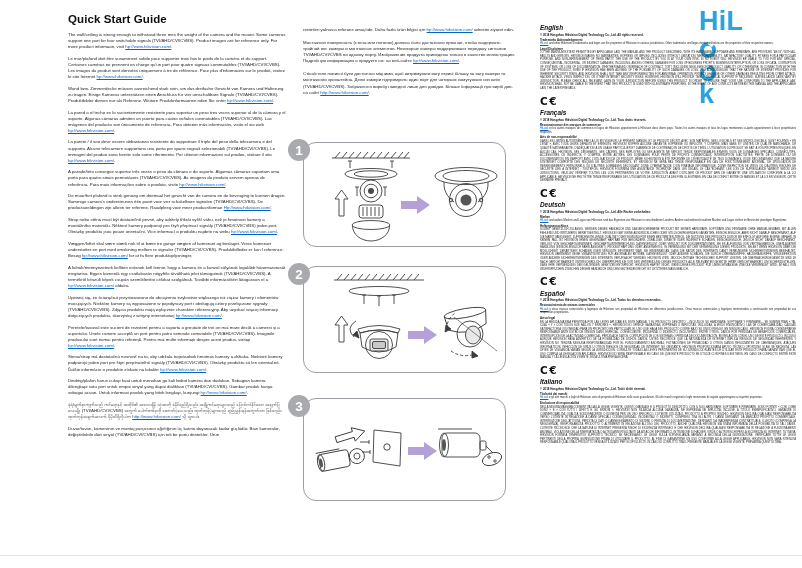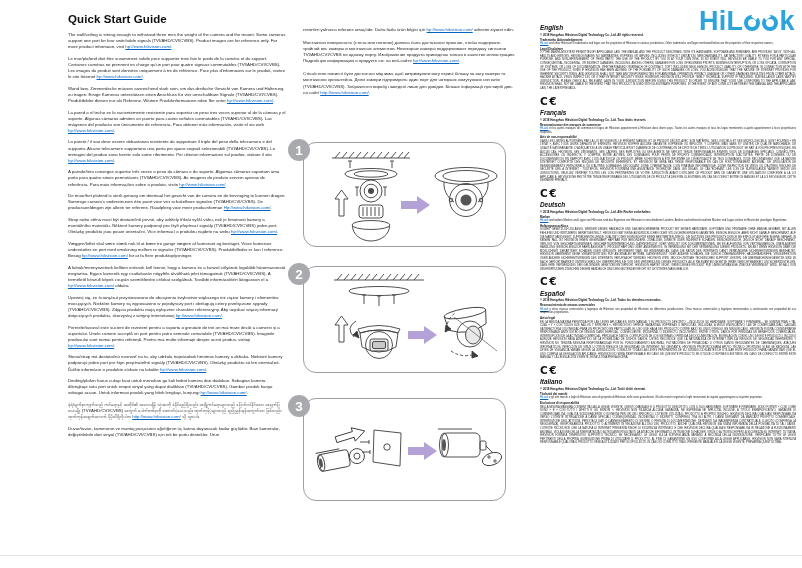--- a/index.html
+++ b/index.html
@@ -21,21 +21,21 @@
   .panel-1{top:142px;height:103px;}
   .panel-2{top:266px;height:105px;}
   .panel-3{top:398px;height:101px;}
   .badge{position:absolute;left:-16px;top:-4px;width:22px;height:22px;border-radius:50%;
          background:#a8aaad;color:#fff;font-weight:bold;font-size:13.5px;
          display:flex;align-items:center;justify-content:center;z-index:2;}
   .panel svg{position:absolute;left:0;top:0;width:100%;height:100%;}
 
   
   .logo{position:absolute;left:699px;top:8px;display:flex;align-items:flex-start;
-        color:#2BA3DC;font-weight:bold;font-size:27px;line-height:1;letter-spacing:0.3px;}
+        color:#2BA3DC;font-weight:bold;font-size:27px;line-height:1;letter-spacing:0.3px;flex-direction:column;}
   .logo-o{width:16px;height:16px;border:4.6px solid #2BA3DC;border-radius:50%;
           box-sizing:border-box;margin:7px 1px 0 1px;position:relative;}
   .logo-o::after{content:"";position:absolute;width:6px;height:5px;background:#fff;}
   .logo-o.o1::after{top:-5px;right:-2px;transform:rotate(38deg);}
   .logo-o.o2::after{top:-5px;left:-2px;transform:rotate(-38deg);}
 
   
   .col-right{position:absolute;left:540px;top:24px;width:256px;}
   .legal-section{margin-bottom:4px;}
   .lang{font-size:6.4px;font-style:italic;font-weight:bold;margin:0 0 1.6px 0;color:#0f0f0f;}

